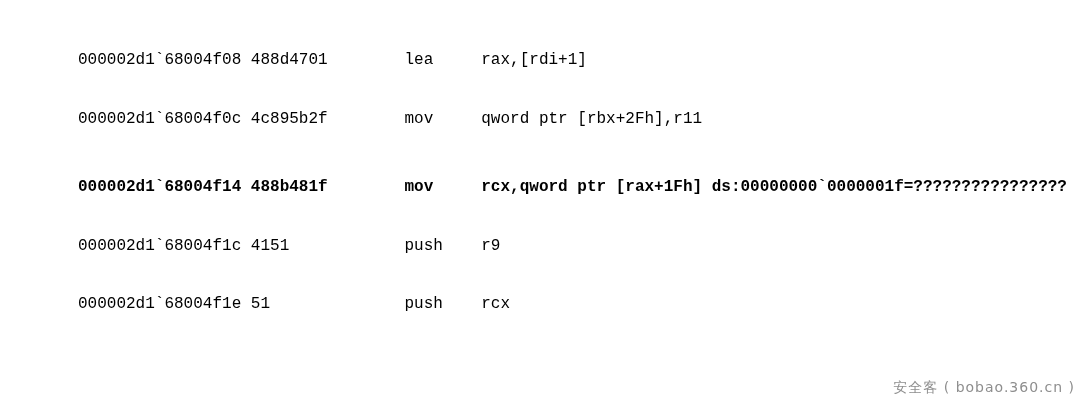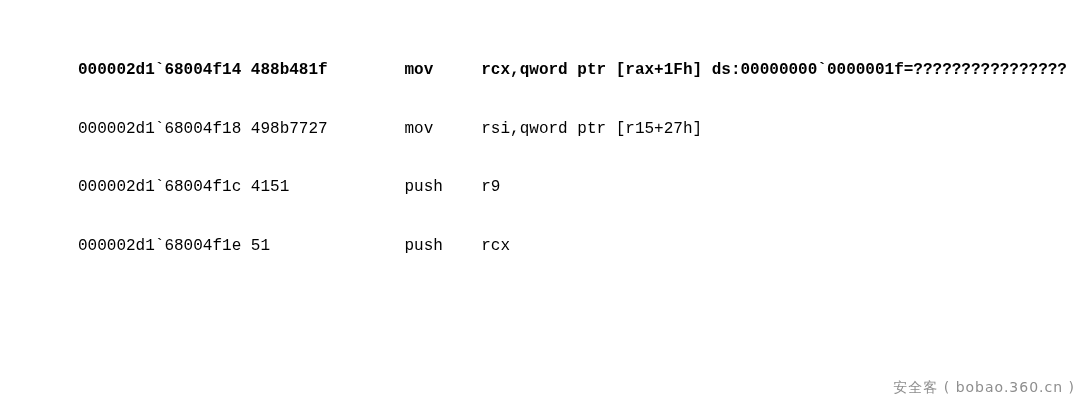--- a/index.html
+++ b/index.html
@@ -41,22 +41,23 @@
     text-shadow: 1px 1px 0 #ffffff;
     letter-spacing: 1px;
     white-space: pre;
     margin-top: 8px;
   }
 </style>
 </head>
 <body>
 
 <div class="disasm">
+  <div class="line"><span>000002d1`68004f08 488d4701        lea     rax,[rdi+1]</span></div>
+  <div class="line"><span>000002d1`68004f0c 4c895b2f        mov     qword ptr [rbx+2Fh],r11</span></div>
   <div class="line bold"><span>000002d1`68004f14 488b481f        mov     rcx,qword ptr [rax+1Fh] ds:00000000`0000001f=????????????????</span></div>
-  <div class="line"><span>000002d1`68004f18 498b7727        mov     rsi,qword ptr [r15+27h]</span></div>
   <div class="line"><span>000002d1`68004f1c 4151            push    r9</span></div>
   <div class="line"><span>000002d1`68004f1e 51              push    rcx</span></div>
   
   
   
   
   
   
   
   

